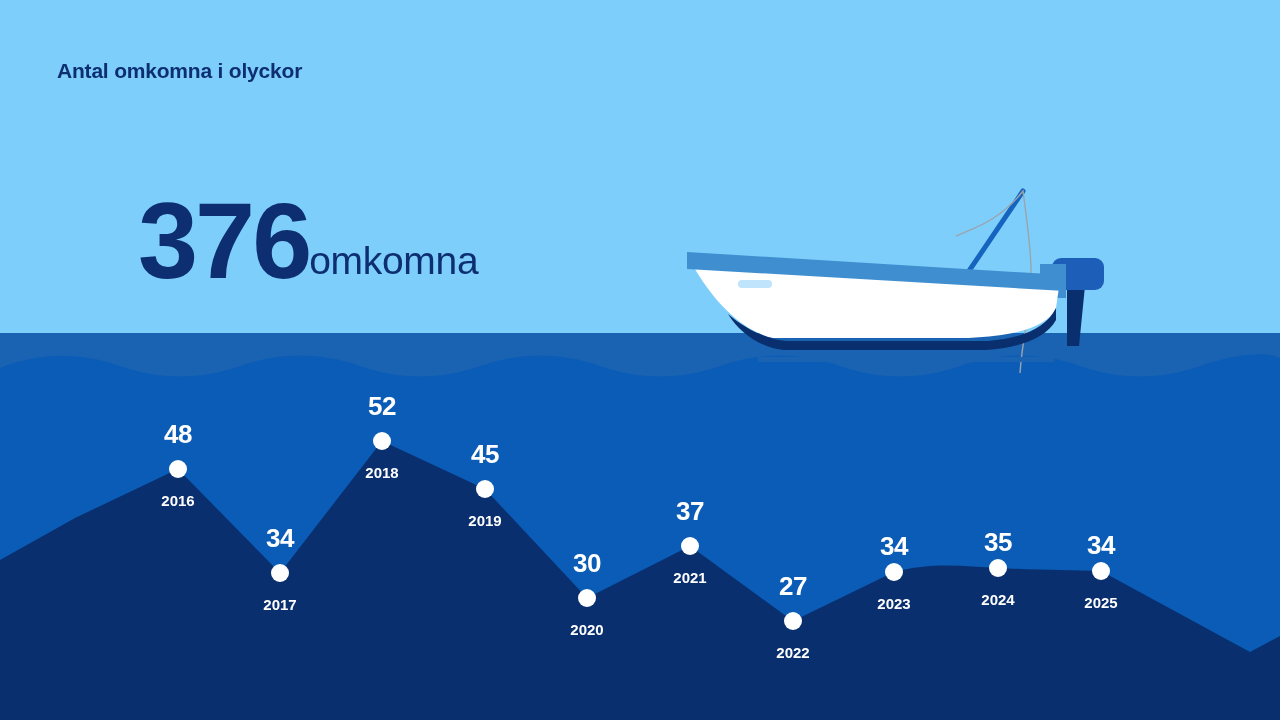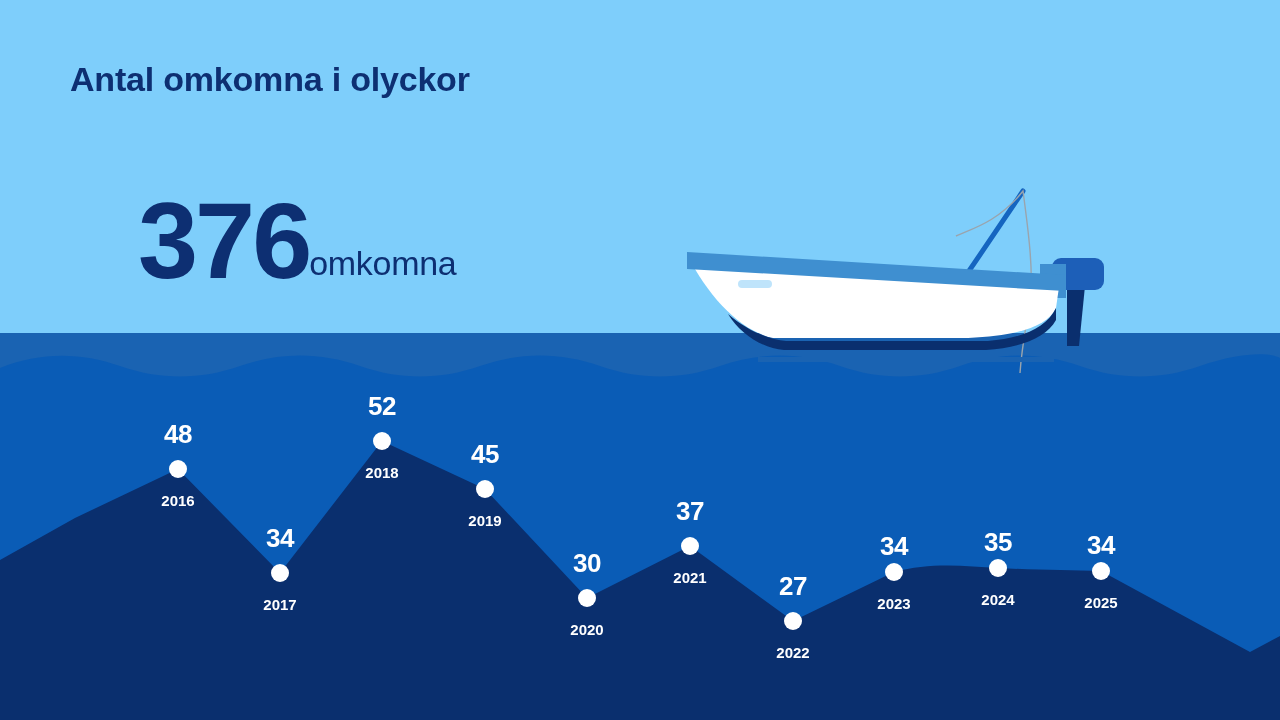--- a/index.html
+++ b/index.html
@@ -8,35 +8,35 @@
     font-family:"Liberation Sans","DejaVu Sans",sans-serif;
     background:#7ecefb;
   }
   #stage{position:relative;width:1280px;height:720px;overflow:hidden;}
 
   
   .sky{position:absolute;left:0;top:0;width:1280px;height:340px;background:#7ecefb;}
 
   
   .title{
-    position:absolute;left:70px;top:58px;width:640px;
-    color:#0d2f72;font-size:34px;font-weight:bold;line-height:1.28;
+    position:absolute;left:57px;top:58px;width:640px;
+    color:#0d2f72;font-size:21px;font-weight:bold;line-height:1.28;
     letter-spacing:-0.2px;
   }
   .bignum-wrap{
     position:absolute;left:138px;top:196px;
     display:flex;align-items:flex-end;color:#0d2f72;
   }
   .bignum{
     font-size:108px;font-weight:bold;line-height:0.84;
     letter-spacing:-3px;
     text-align:center;
   }
   .bignum-unit{
-    font-size:34px;font-weight:normal;line-height:1;
+    font-size:39px;font-weight:normal;line-height:1;
     padding-bottom:7px;letter-spacing:-0.3px;
   }
 
   
   .water-svg{position:absolute;left:0;top:0;width:1280px;height:720px;}
 
   
   .boat-svg{position:absolute;left:668px;top:168px;width:450px;height:205px;}
 
   

